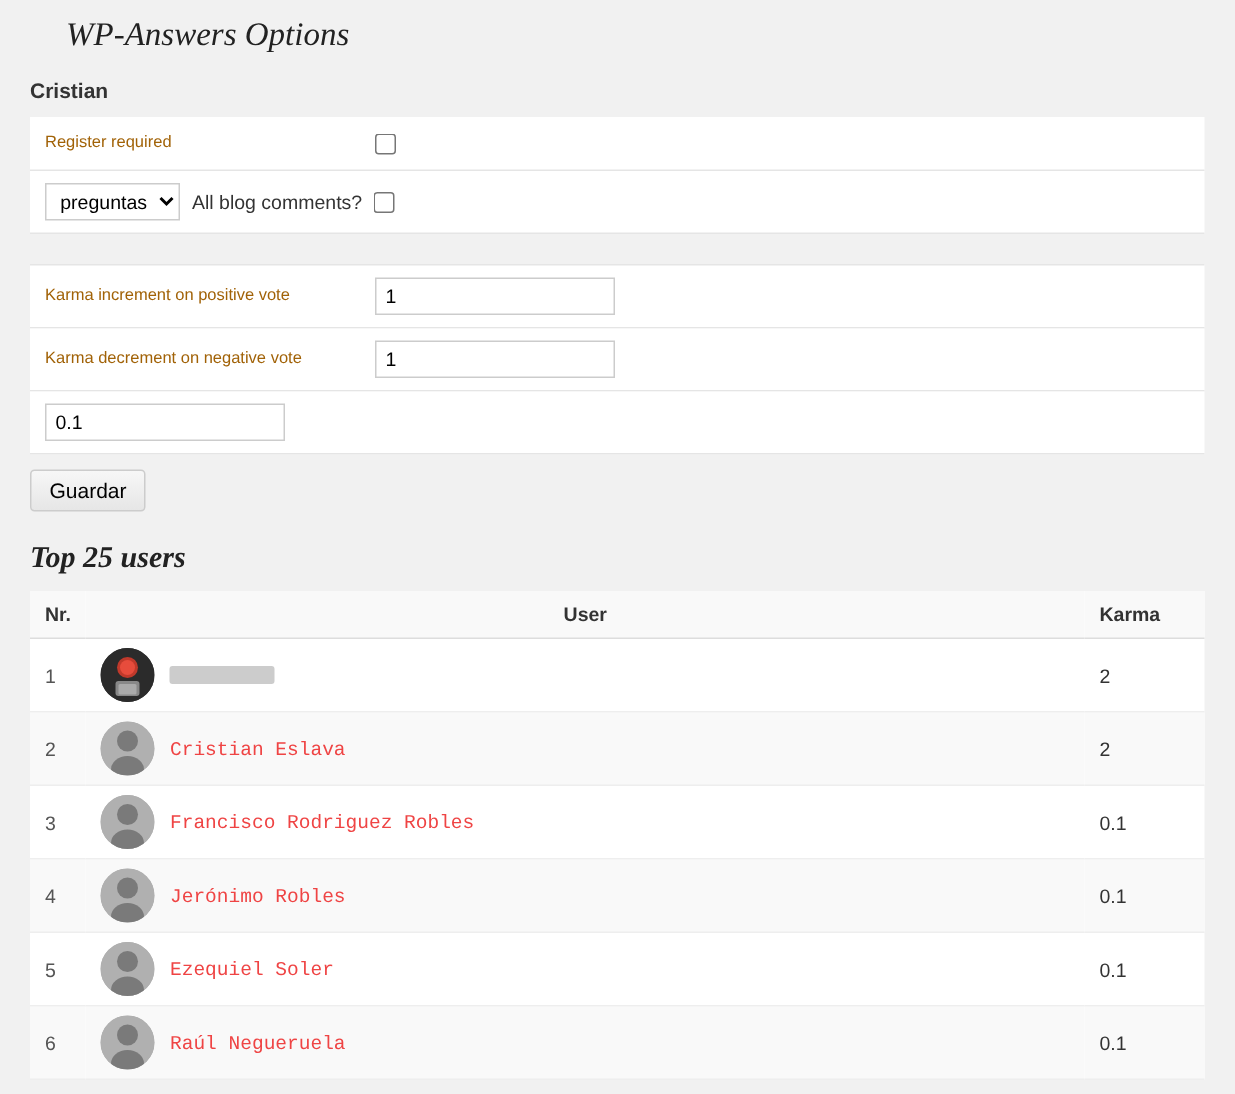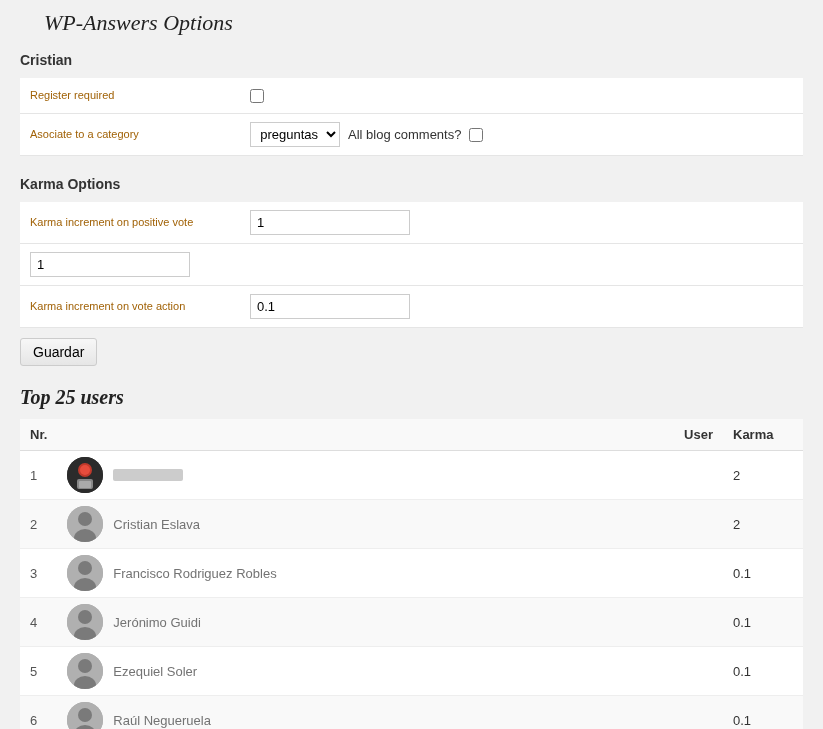--- a/index.html
+++ b/index.html
@@ -90,21 +90,21 @@
     table.users-table {
       width: 100%;
       border-collapse: collapse;
       background: #fff;
     }
     table.users-table thead tr {
       background: #f9f9f9;
       border-bottom: 1px solid #ddd;
     }
     table.users-table th {
-      text-align: right;
+      text-align: center;
       padding: 8px 10px;
       font-size: 13px;
       font-weight: bold;
       color: #333;
     }
     table.users-table th.karma-col,
     table.users-table td.karma-col {
       text-align: left;
       width: 80px;
     }
@@ -134,23 +134,24 @@
       flex-shrink: 0;
     }
     .avatar svg {
       width: 36px;
       height: 36px;
     }
     .avatar-special {
       background: #333;
     }
     .user-link {
-      color: #737373;
+      color: #ef4444;
       text-decoration: none;
       font-size: 13px;
+      font-family: Liberation Mono, monospace;
     }
     .nr-col { width: 30px; color: #555; }
     .blurred-name {
       display: inline-block;
       width: 70px;
       height: 12px;
       background: #ccc;
       border-radius: 2px;
     }
   </style>
@@ -163,49 +164,47 @@
   <h2 class="section-title">Cristian</h2>
 
   <div class="form-row">
     <div class="form-label">Register required</div>
     <div class="form-control-area">
       <input type="checkbox" style="">
     </div>
   </div>
 
   <div class="form-row">
-    <div class="form-label">Asociate to a category</div>
     <div class="form-control-area">
       <select>
         <option>preguntas</option>
       </select>
       <span>All blog comments?</span>
       <input type="checkbox" style="">
     </div>
   </div>
 </div>
 
 <div class="section">
-  <h2 class="section-title">Karma Options</h2>
 
   <div class="form-row">
     <div class="form-label">Karma increment on positive vote</div>
     <div class="form-control-area">
       <input type="text" value="1" style="">
     </div>
   </div>
 
   <div class="form-row">
+    <div class="form-label">Karma decrement on negative vote</div>
     <div class="form-control-area">
       <input type="text" value="1" style="">
     </div>
   </div>
 
   <div class="form-row">
-    <div class="form-label">Karma increment on vote action</div>
     <div class="form-control-area">
       <input type="text" value="0.1" style="">
     </div>
   </div>
 
   <button class="save-btn">Guardar</button>
 </div>
 
 <h2 class="top-users-title">Top 25 users</h2>
 
@@ -272,21 +271,21 @@
         <td class="nr-col">4</td>
         <td>
           <div class="user-cell">
             <div class="avatar">
               <svg viewBox="0 0 36 36" xmlns="http://www.w3.org/2000/svg">
         <rect width="36" height="36" fill="#b0b0b0"></rect>
         <circle cx="18" cy="13" r="7" fill="#7a7a7a"></circle>
         <ellipse cx="18" cy="32" rx="11" ry="9" fill="#7a7a7a"></ellipse>
       </svg>
             </div>
-            <a class="user-link" href="#">Jerónimo Guidi</a>
+            <a class="user-link" href="#">Jerónimo Robles</a>
           </div>
         </td>
         <td class="karma-col">0.1</td>
       </tr>
       <tr>
         <td class="nr-col">5</td>
         <td>
           <div class="user-cell">
             <div class="avatar">
               <svg viewBox="0 0 36 36" xmlns="http://www.w3.org/2000/svg">

